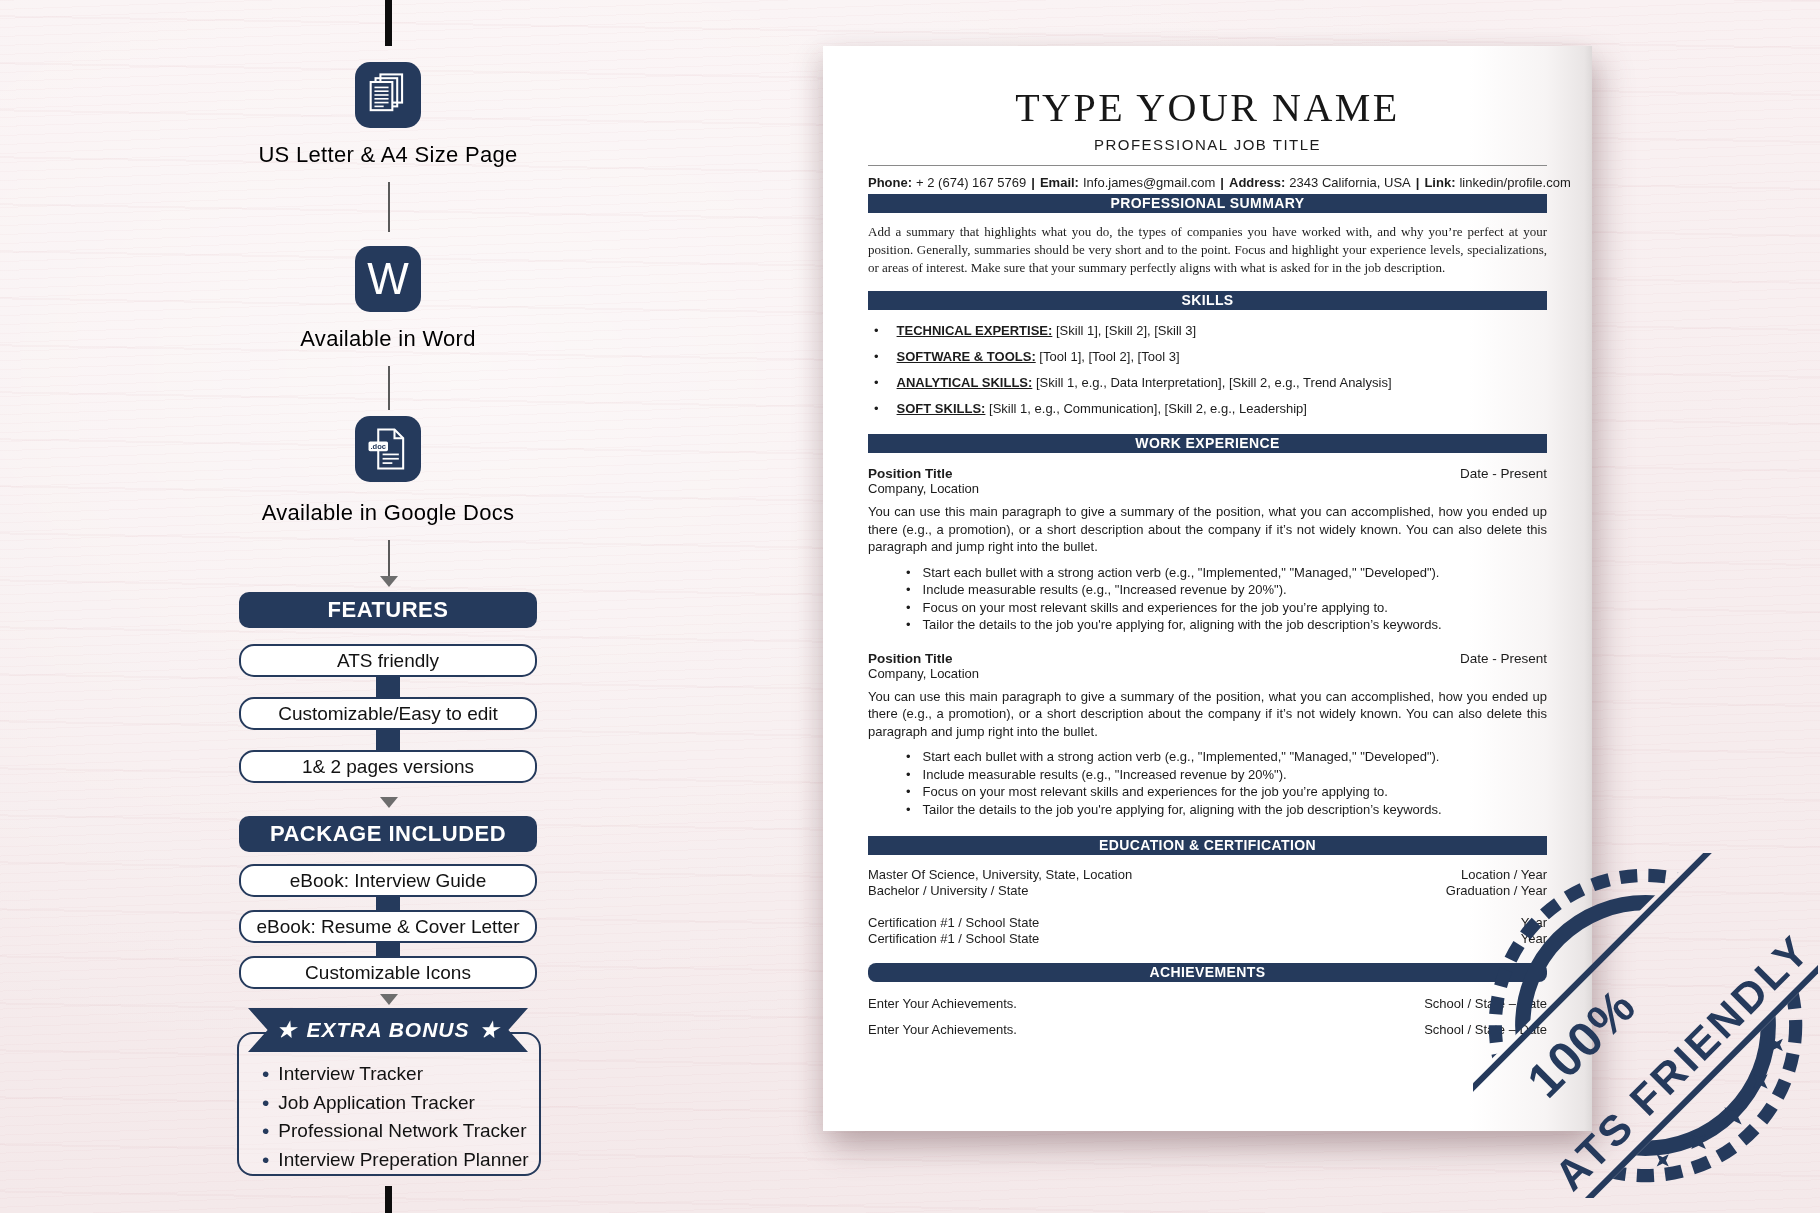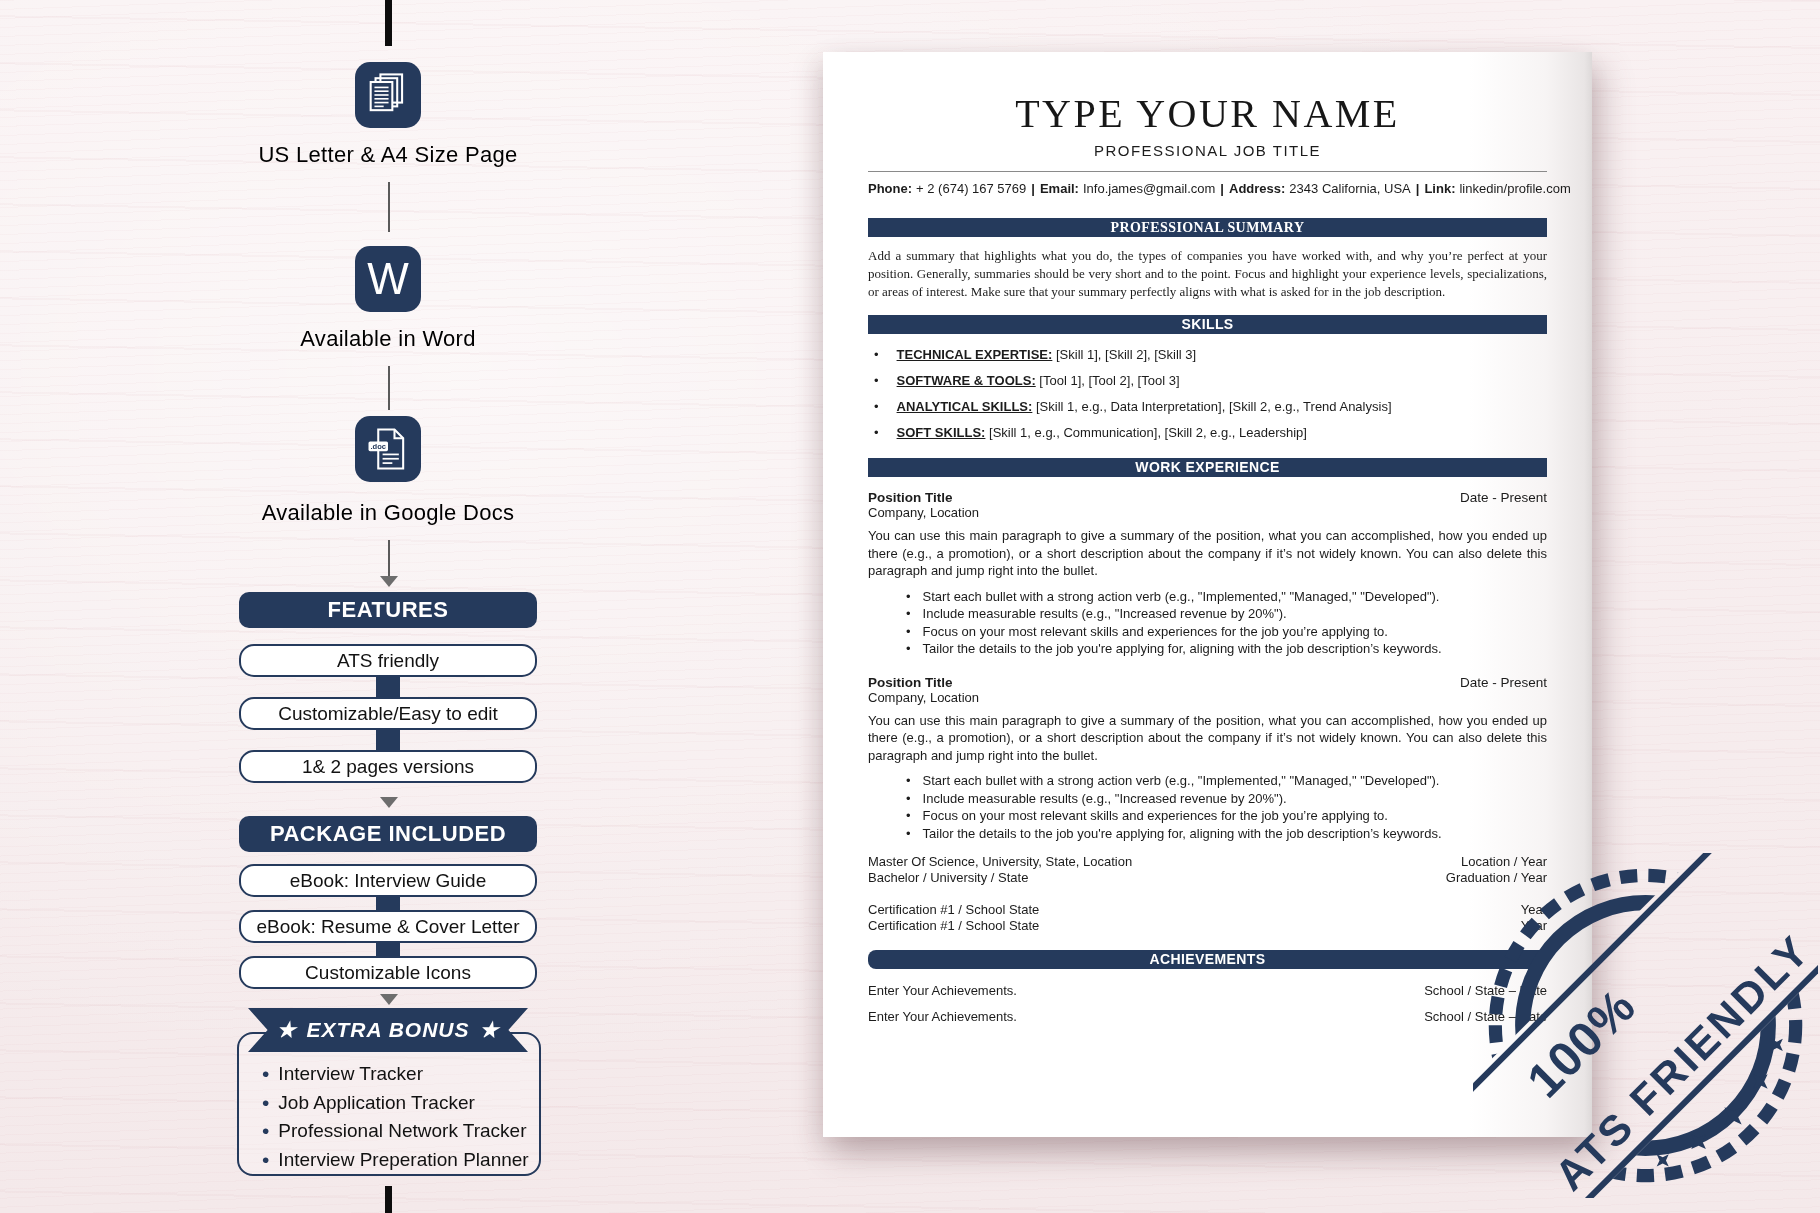--- a/index.html
+++ b/index.html
@@ -31,35 +31,35 @@
   .bonus-box{position:absolute; left:237px; top:1032px; width:300px; height:140px;
     border:2px solid #253a5c; border-radius:16px; background:rgba(255,255,255,.25);}
   .ribbon{position:absolute; left:248px; top:1008px; width:280px; height:44px; background:#253a5c;
     clip-path:polygon(0 0,100% 0,93% 50%,100% 100%,0 100%,7% 50%);
     color:#fff; font-weight:bold; font-style:italic; font-size:21px; letter-spacing:1px;
     display:flex; align-items:center; justify-content:center; gap:10px; z-index:2;}
   .bonus-list{position:absolute; left:262px; top:1060px; width:270px; text-align:left;}
   .bonus-item{font-size:19px; line-height:28.5px; color:#121212; display:flex; gap:9px;}
   .bonus-item .bl{color:#253a5c; font-size:21px;}
   
-  .page{position:absolute; left:823px; top:52px; width:769px; height:1085px;
+  .page{position:absolute; left:823px; top:46px; width:769px; height:1085px;
     background:linear-gradient(to right,#ffffff 0%,#ffffff 84%,#f7f4f4 94%,#e9e5e5 99%,#ddd9d9 100%);
     box-shadow:10px 16px 30px rgba(95,60,66,.30), -8px 10px 24px rgba(95,60,66,.14);
     color:#1c1c1c; z-index:1;}
   .page-inner{padding:40px 45px 0 45px;}
   .r-name{font-family:"Liberation Serif",serif; font-size:40px; line-height:44px;
     letter-spacing:2.5px; text-align:center; color:#171717;}
   .r-title{font-size:15px; letter-spacing:1.5px; text-align:center; margin-top:6px;}
   .r-hr{border:0; border-top:1.6px solid #8a8a8a; margin:12px 0 0 0;}
   .r-contact{font-size:13px; text-align:center; margin-top:9px; white-space:nowrap;}
   .r-contact b{margin-right:4px;}
   .r-contact .sep{margin:0 5px; font-weight:bold;}
   .bar{height:19px; background:#253a5c; color:#fff; font-weight:bold; font-size:14px;
     letter-spacing:.4px; text-align:center; line-height:19px;}
-  .bar.b-summary{margin-top:22px;font-family:Liberation Serif, serif;} .bar.b-skills{margin-top:14px;}
+  .bar.b-summary{margin-top:4px;} .bar.b-skills{margin-top:14px;}
   .bar.b-work{margin-top:16px;} .bar.b-edu{margin-top:18px;} .bar.b-ach{margin-top:16px;border-radius:8px;}
   .para{font-size:13px; line-height:18px; text-align:justify; margin-top:10px;font-family:Liberation Serif, serif;}
   .skills{margin-top:12px;}
   .skill-row{display:flex; gap:18px; font-size:13px; line-height:18px; margin-bottom:8px; padding-left:6px;}
   .skill-row .bl{font-size:13px;}
   .skill-lead{font-weight:bold; text-decoration:underline;}
   .xp-head{display:flex; justify-content:space-between; margin-top:13px; font-size:13.5px;}
   .xp-head.second{margin-top:17px;}
   .xp-title{font-weight:bold;}
   .xp-company{font-size:13px; line-height:16px;}
@@ -253,20 +253,21 @@
         <div class="xp-bullet">
           <span>•</span>
           <span>Focus on your most relevant skills and experiences for the job you’re applying to.</span>
           </div>
         <div class="xp-bullet">
           <span>•</span>
           <span>Tailor the details to the job you're applying for, aligning with the job description’s keywords.</span>
           </div>
       </div>
 
+      <div class="bar b-edu">EDUCATION &amp; CERTIFICATION</div>
       <div class="edu-rows">
         <div class="tworow">
           <span>Master Of Science, University, State, Location</span>
           <span>Location / Year</span>
           </div>
         <div class="tworow">
           <span>Bachelor / University / State</span>
           <span>Graduation / Year</span>
           </div>
         <div class="tworow edu-gap">

